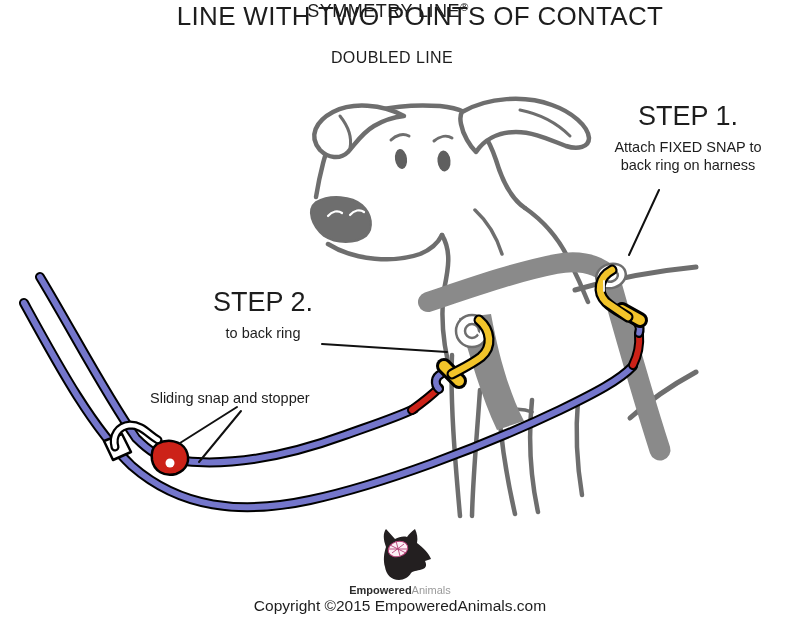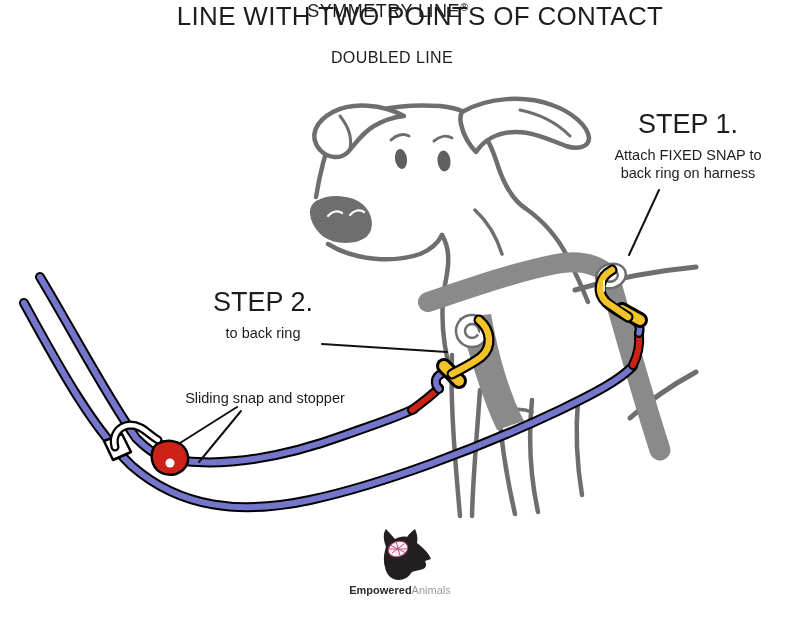--- a/index.html
+++ b/index.html
@@ -9,23 +9,23 @@
   }
   .stage svg{position:absolute;left:0;top:0;}
   .txt{position:absolute;text-align:center;line-height:1.25;}
   .brand{left:0;top:8;width:776px;font-size:18px;letter-spacing:.5px;}
   .brand sup{font-size:11px;vertical-align:6px;}
   .main-title{left:0;top:31;width:800px;font-size:26px;letter-spacing:.3px;padding-left:20px;}
   .subtitle{left:0;top:69;width:784px;font-size:16px;letter-spacing:.4px;margin-top:48px;}
   .step{width:220px;}
   .step .heading{font-size:27px;margin-bottom:4px;}
   .step .body{font-size:14.5px;}
-  .step1{left:578px;top:108px;}
+  .step1{left:578px;top:100px;}
   .step2{left:153px;top:286px;}
-  .sliding-label{left:150px;top:389px;width:230px;text-align:center;font-size:14.5px;}
+  .sliding-label{left:150px;top:389px;width:230px;text-align:left;font-size:14.5px;}
   .logo-text{left:0;top:584px;width:800px;font-size:11px;}
   .logo-text .b{font-weight:700;color:#2b2b2b;}
   .logo-text .l{font-weight:400;color:#9a9a9a;}
   .copyright{left:0;top:596px;width:800px;font-size:15.5px;}
 </style>
 </head>
 <body>
 
 <div class="stage">
 
@@ -179,14 +179,15 @@
     <div class="body">
       <div>to back ring</div>
     </div>
   </div>
 
   <div class="txt sliding-label">Sliding snap and stopper</div>
 
   <div class="txt logo-text">
     <span class="b">Empowered</span><span class="l">Animals</span>
   </div>
+  <div class="txt copyright">Copyright ©2015 EmpoweredAnimals.com</div>
 
 </div>
 
 </body></html>

